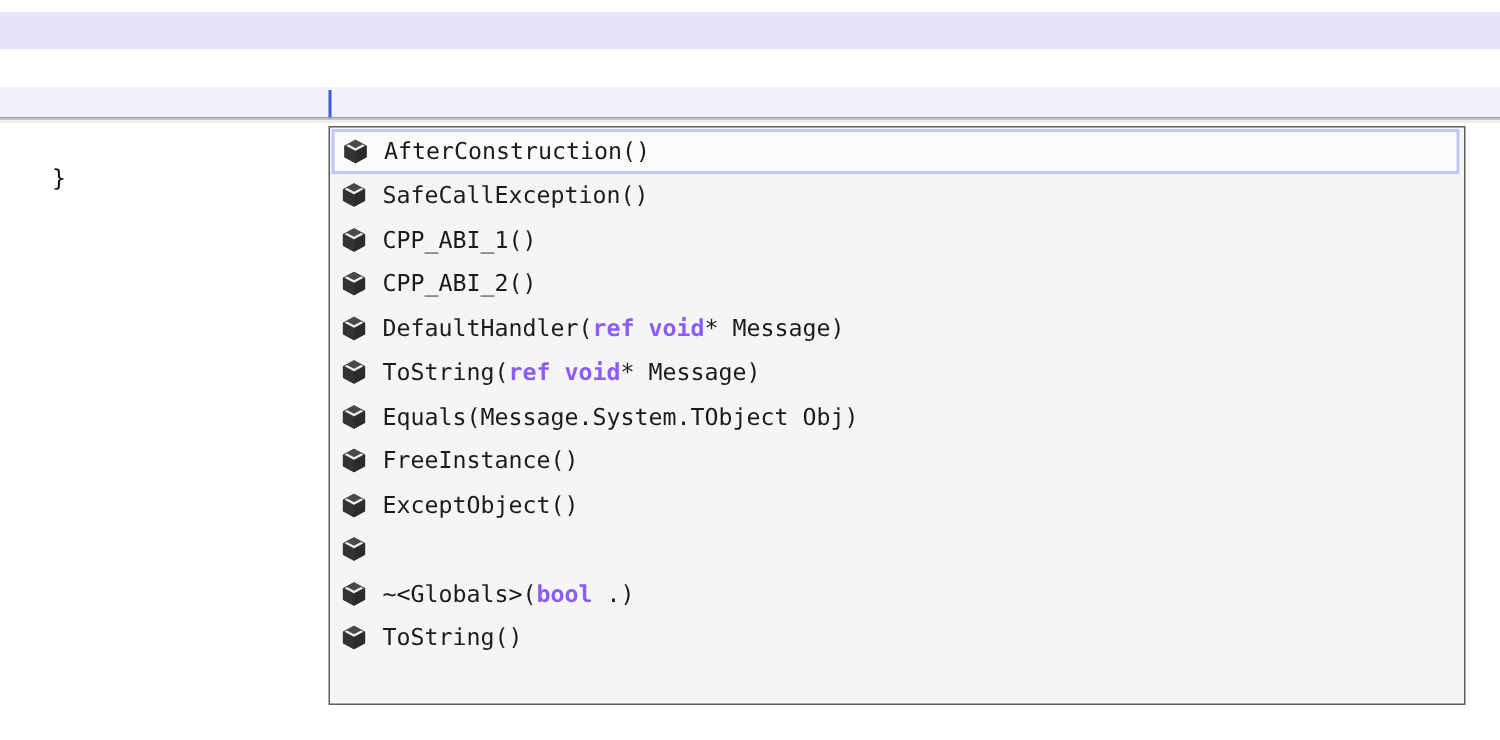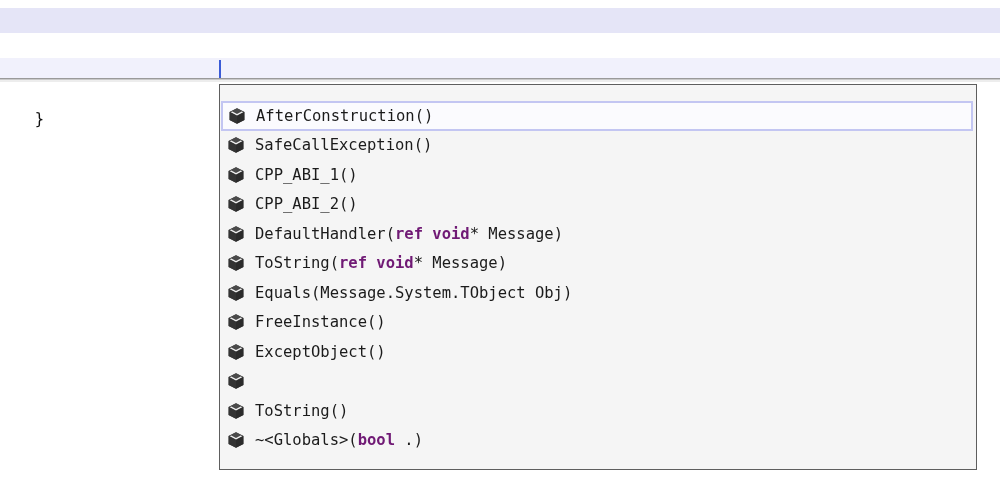--- a/index.html
+++ b/index.html
@@ -114,21 +114,21 @@
     top: 84px;
     width: 758px;
     height: 386px;
     background: #f5f5f5;
     border: 1px solid #5e5e5e;
     box-sizing: border-box;
     overflow: hidden;
   }
   #completion-list {
     position: absolute;
-    left: 0; top: 15px;
+    left: 0; top: 0;
     width: 756px;
     padding-top: 1px;
   }
   .cmp-item {
     position: relative;
     height: 29.5px;
     display: flex;
     align-items: center;
     padding-left: 6px;
     box-sizing: border-box;
@@ -147,21 +147,21 @@
   }
   .cmp-icon {
     width: 20px;
     height: 20px;
     margin-right: 9px;
     flex: 0 0 auto;
     display: block;
   }
   .cmp-label { display: inline-block; }
   .cmp-label .kw2 {
-    color: #701a75;
+    color: #8b5cf6;
     font-weight: bold;
   }
 </style>
 </head>
 <body>
 
 <div id="editor">
 
   <div class="code-line ln1">
     <span class="pad"><span class="kw">public</span><span> </span><span class="kw">class</span><span> TFoo : TObject</span></span>
@@ -260,22 +260,22 @@
           <path d="M5.3 5.4 L10 7.9 L14.7 5.4 L16.2 6.2 L10 9.5 L3.8 6.2 Z" fill="#f0f0f0"></path>
           <path d="M2.6 6.1 L10 10.0 L10 17.8 L2.6 13.9 Z" fill="#333333"></path>
           <path d="M17.4 6.1 L17.4 13.9 L10 17.8 L10 10.0 Z" fill="#2b2b2b"></path>
         </svg></div>
       <div class="cmp-item"><svg viewBox="0 0 20 20" class="cmp-icon">
           <path d="M10 2.2 L17.4 6.1 L17.4 13.9 L10 17.8 L2.6 13.9 L2.6 6.1 Z" fill="#3a3a3a"></path>
           <path d="M10 2.2 L17.4 6.1 L10 10.0 L2.6 6.1 Z" fill="#4a4a4a"></path>
           <path d="M5.3 5.4 L10 7.9 L14.7 5.4 L16.2 6.2 L10 9.5 L3.8 6.2 Z" fill="#f0f0f0"></path>
           <path d="M2.6 6.1 L10 10.0 L10 17.8 L2.6 13.9 Z" fill="#333333"></path>
           <path d="M17.4 6.1 L17.4 13.9 L10 17.8 L10 10.0 Z" fill="#2b2b2b"></path>
+        </svg><span class="cmp-label"><span>~&lt;Globals&gt;(</span><span class="kw2">bool</span><span> .)</span></span></div>
+      <div class="cmp-item"><svg viewBox="0 0 20 20" class="cmp-icon">
+          <path d="M10 2.2 L17.4 6.1 L17.4 13.9 L10 17.8 L2.6 13.9 L2.6 6.1 Z" fill="#3a3a3a"></path>
+          <path d="M10 2.2 L17.4 6.1 L10 10.0 L2.6 6.1 Z" fill="#4a4a4a"></path>
+          <path d="M5.3 5.4 L10 7.9 L14.7 5.4 L16.2 6.2 L10 9.5 L3.8 6.2 Z" fill="#f0f0f0"></path>
+          <path d="M2.6 6.1 L10 10.0 L10 17.8 L2.6 13.9 Z" fill="#333333"></path>
+          <path d="M17.4 6.1 L17.4 13.9 L10 17.8 L10 10.0 Z" fill="#2b2b2b"></path>
         </svg><span class="cmp-label"><span>ToString()</span></span></div>
-      <div class="cmp-item"><svg viewBox="0 0 20 20" class="cmp-icon">
-          <path d="M10 2.2 L17.4 6.1 L17.4 13.9 L10 17.8 L2.6 13.9 L2.6 6.1 Z" fill="#3a3a3a"></path>
-          <path d="M10 2.2 L17.4 6.1 L10 10.0 L2.6 6.1 Z" fill="#4a4a4a"></path>
-          <path d="M5.3 5.4 L10 7.9 L14.7 5.4 L16.2 6.2 L10 9.5 L3.8 6.2 Z" fill="#f0f0f0"></path>
-          <path d="M2.6 6.1 L10 10.0 L10 17.8 L2.6 13.9 Z" fill="#333333"></path>
-          <path d="M17.4 6.1 L17.4 13.9 L10 17.8 L10 10.0 Z" fill="#2b2b2b"></path>
-        </svg><span class="cmp-label"><span>~&lt;Globals&gt;(</span><span class="kw2">bool</span><span> .)</span></span></div>
     </div>
 </div>
 
 </body></html>

